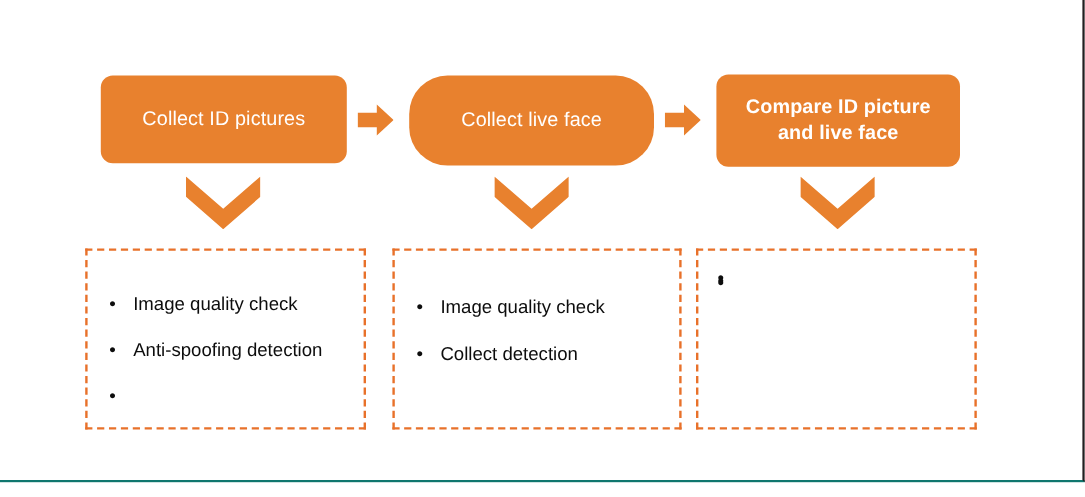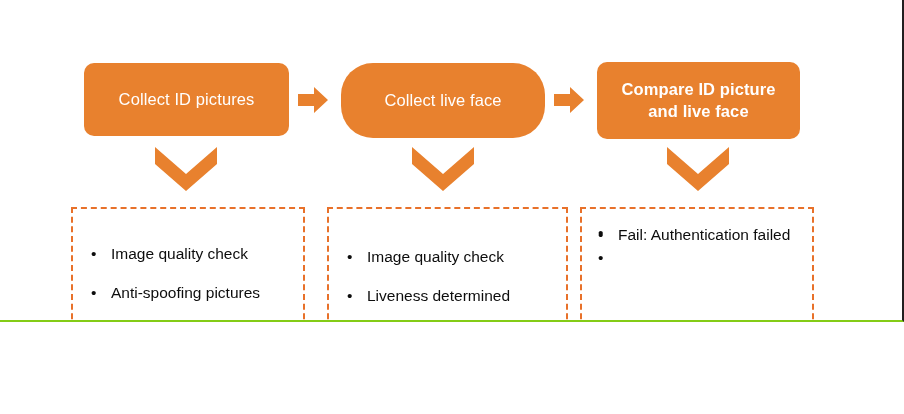--- a/index.html
+++ b/index.html
@@ -6,26 +6,26 @@
     margin: 0;
     padding: 0;
     background: #ffffff;
   }
   body {
     font-family: "Liberation Sans", sans-serif;
   }
   .canvas {
     position: relative;
     width: 904px;
-    height: 322px;
+    height: 402px;
     background: #ffffff;
     overflow: hidden;
     box-sizing: border-box;
     border-right: 2px solid #231f20;
-    border-bottom: 2px solid #84cc16;
+    border-bottom: 2px solid #0f766e;
   }
 
   
   .stage-box {
     position: absolute;
     background: #E8812E;
     border-radius: 10px;
     display: flex;
     align-items: center;
     justify-content: center;
@@ -148,49 +148,48 @@
   </div>
 
   <div class="detail-box" style="left:71px; top:207px; width:234px; height:151px;">
     <ul class="detail-list centered gap-wide">
       <li class="detail-item">
         <span class="bullet">•</span>
         <span>Image quality check</span>
       </li>
       <li class="detail-item">
         <span class="bullet">•</span>
-        <span>Anti-spoofing pictures</span>
+        <span>Anti-spoofing detection</span>
       </li>
       <li class="detail-item">
         <span class="bullet">•</span>
       </li>
     </ul>
   </div>
 
   <div class="detail-box" style="left:327px; top:207px; width:241px; height:151px;">
     <ul class="detail-list topped gap-wide" style="padding-top:38px;">
       <li class="detail-item">
         <span class="bullet">•</span>
         <span>Image quality check</span>
       </li>
       <li class="detail-item">
         <span class="bullet">•</span>
-        <span>Liveness determined</span>
+        <span>Collect detection</span>
       </li>
     </ul>
   </div>
 
   <div class="detail-box" style="left:580px; top:207px; width:234px; height:151px;">
     <ul class="detail-list topped gap-tight" style="padding-top:14px; padding-right:10px;">
       <li class="detail-item" style="padding-left:36px;">
         <span class="bullet" style="left:16px;">•</span>
       </li>
       <li class="detail-item" style="padding-left:36px;">
         <span class="bullet" style="left:16px;">•</span>
-        <span>Fail: Authentication failed</span>
       </li>
       <li class="detail-item" style="padding-left:36px;">
         <span class="bullet" style="left:16px;">•</span>
       </li>
     </ul>
   </div>
 
 </div>
 
 </body></html>

